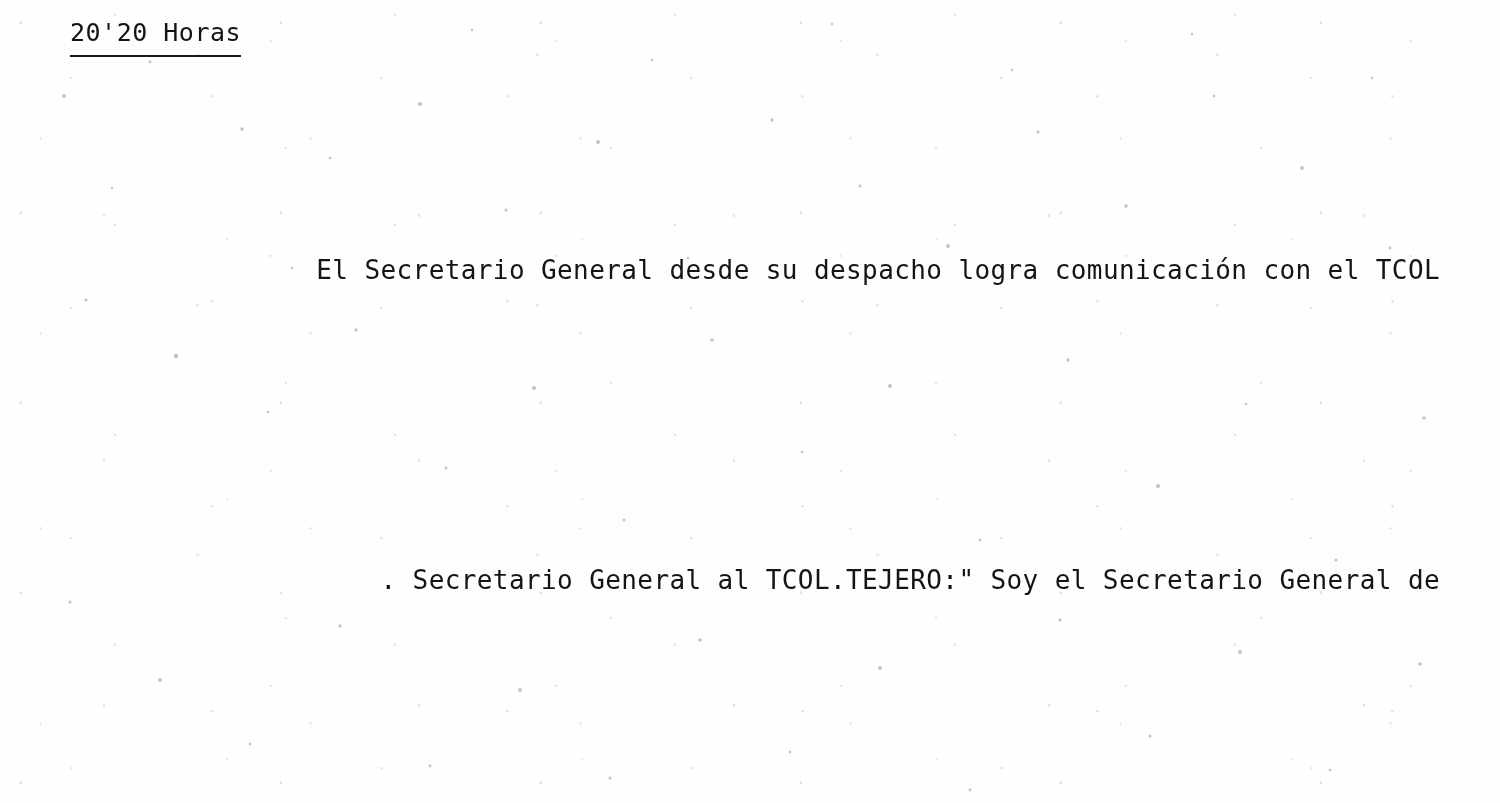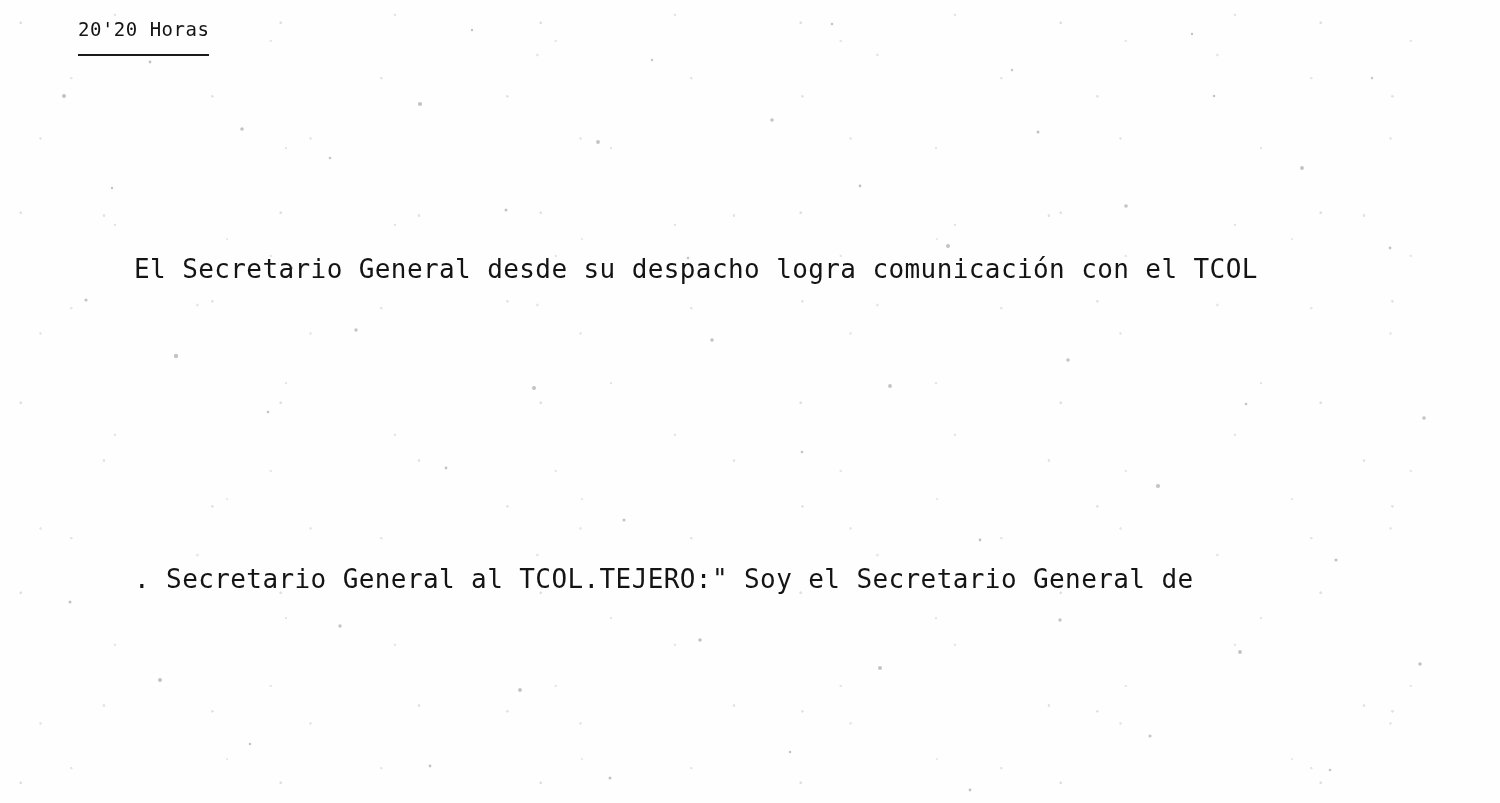--- a/index.html
+++ b/index.html
@@ -45,26 +45,26 @@
     opacity: 0.5;
   }
 
   .doc-body {
     position: relative;
     padding: 18px 60px 0 62px;
     box-sizing: border-box;
   }
 
   .time-heading {
-    font-size: 19px;
+    font-size: 25px;
     letter-spacing: 0.5px;
     display: inline-block;
     border-bottom: 2px solid #1a1a1a;
-    padding-bottom: 14px;
-    margin-left: 16px;
+    padding-bottom: 8px;
+    margin-left: 8px;
     white-space: pre;
   }
 
   .paragraph-block {
     margin-top: 58px;
     margin-left: 72px;
     font-size: 26px;
     line-height: 62px;
     letter-spacing: 0.4px;
     white-space: pre;
@@ -77,20 +77,21 @@
     line-height: 62px;
     letter-spacing: 0.4px;
     white-space: pre;
   }
   .quote-block .lead-line {
     margin-left: 0px;
   }
 
   .line {
     white-space: pre;
+    text-align: right;
   }
 </style>
 </head>
 <body>
 
 <div class="page">
 
   <svg class="speckle-layer" width="1500" height="803" viewBox="0 0 1500 803" xmlns="http://www.w3.org/2000/svg">
     <g fill="#8a8a8a">
       <circle cx="64" cy="96" r="2.0"></circle>

